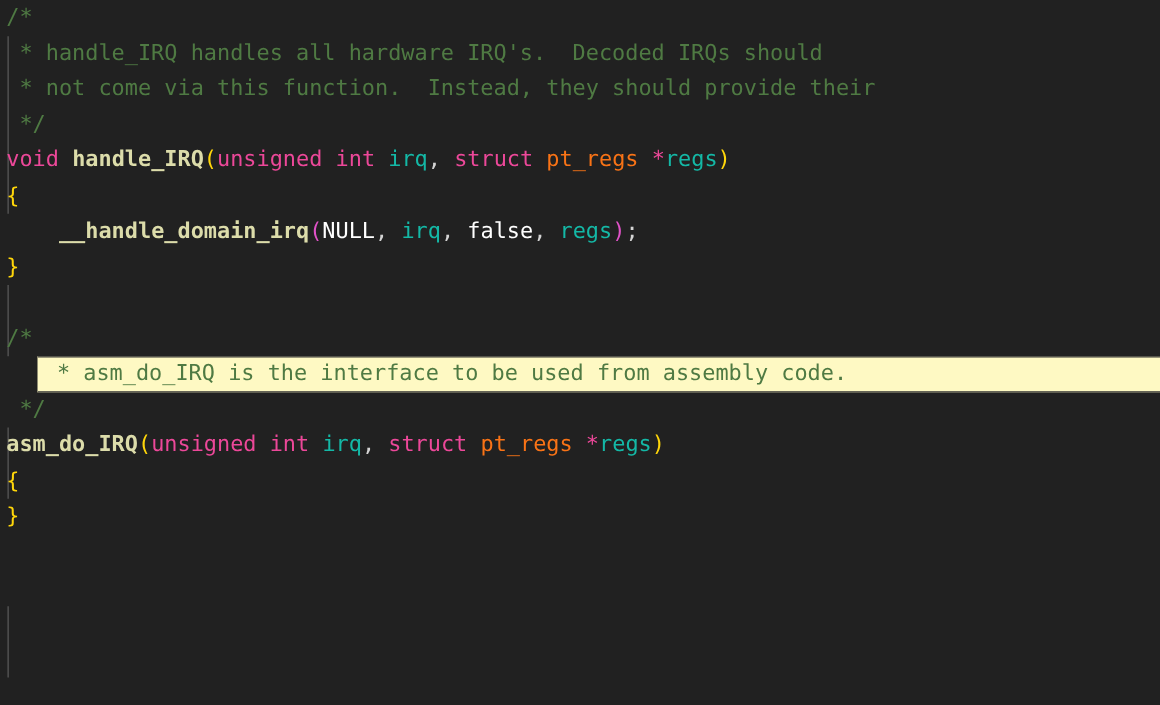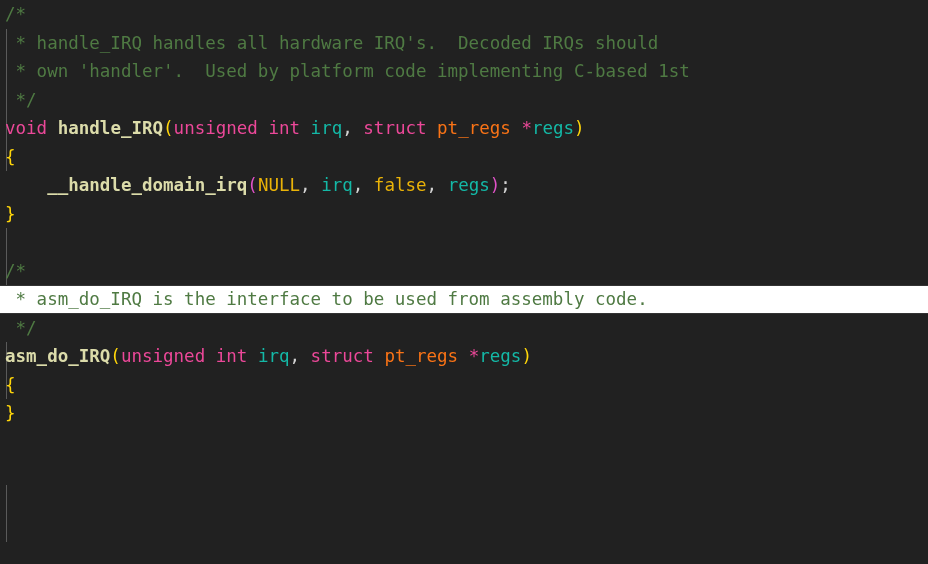--- a/index.html
+++ b/index.html
@@ -35,60 +35,61 @@
     height: 28.5px;
     line-height: 28.5px;
     font-size: 17.5px;
     white-space: pre;
     padding-left: 5px;
     letter-spacing: 0px;
     color: #d4d4d4;
   }
 
   .line-highlight {
-    background: #ffffff;
+    background: #fef9c3;
     box-shadow: inset 0 1px 0 0 #333333, inset 0 -1px 0 0 #333333;
+    margin-left: 30px;
   }
 
   
   .guide {
     position: absolute;
     width: 1px;
     background: #5a5a5a;
     left: 6px;
   }
 
   
   .cmt { color: #4f7a43; }
   .kw  { color: #ec4899; }
   .fn  { color: #dcdcaa; font-weight: bold; }
   .typ { color: #f97316; }
   .var { color: #14b8a6; }
   .br-yellow { color: #ffd60a; }
   .br-magenta { color: #e052c7; }
   .punc { color: #d4d4d4; }
-  .const { color: #eab308; text-align: right; }
+  .const { color: #ffffff; text-align: right; }
 </style>
 </head>
 <body>
 
 <div id="editor">
   <div class="code-area">
 
     <div class="guide" style="top:28.5px; height:142.5px;"></div>
     <div class="guide" style="top:228px; height:57px;"></div>
     <div class="guide" style="top:342px; height:57px;"></div>
     <div class="guide" style="top:484.5px; height:57px;"></div>
 
     <div class="line"><span class="cmt">/*</span></div>
 
     <div class="line"><span class="cmt"> * handle_IRQ handles all hardware IRQ's.  Decoded IRQs should</span></div>
 
+    <div class="line"><span class="cmt"> * not come via this function.  Instead, they should provide their</span></div>
 
-    <div class="line"><span class="cmt"> * own 'handler'.  Used by platform code implementing C-based 1st</span></div>
 
 
     <div class="line"><span class="cmt"> */</span></div>
 
     <div class="line"><span class="kw">void</span><span class="punc"> </span><span class="fn">handle_IRQ</span><span class="br-yellow">(</span><span class="kw">unsigned</span><span class="punc"> </span><span class="kw">int</span><span class="punc"> </span><span class="var">irq</span><span class="punc">,</span><span class="punc"> </span><span class="kw">struct</span><span class="punc"> </span><span class="typ">pt_regs</span><span class="punc"> </span><span class="kw">*</span><span class="var">regs</span><span class="br-yellow">)</span></div>
 
     <div class="line"><span class="br-yellow">{</span></div>
 
     <div class="line"><span class="punc">    </span><span class="fn">__handle_domain_irq</span><span class="br-magenta">(</span><span class="const">NULL</span><span class="punc">,</span><span class="punc"> </span><span class="var">irq</span><span class="punc">,</span><span class="punc"> </span><span class="const">false</span><span class="punc">,</span><span class="punc"> </span><span class="var">regs</span><span class="br-magenta">)</span><span class="punc">;</span></div>
 

